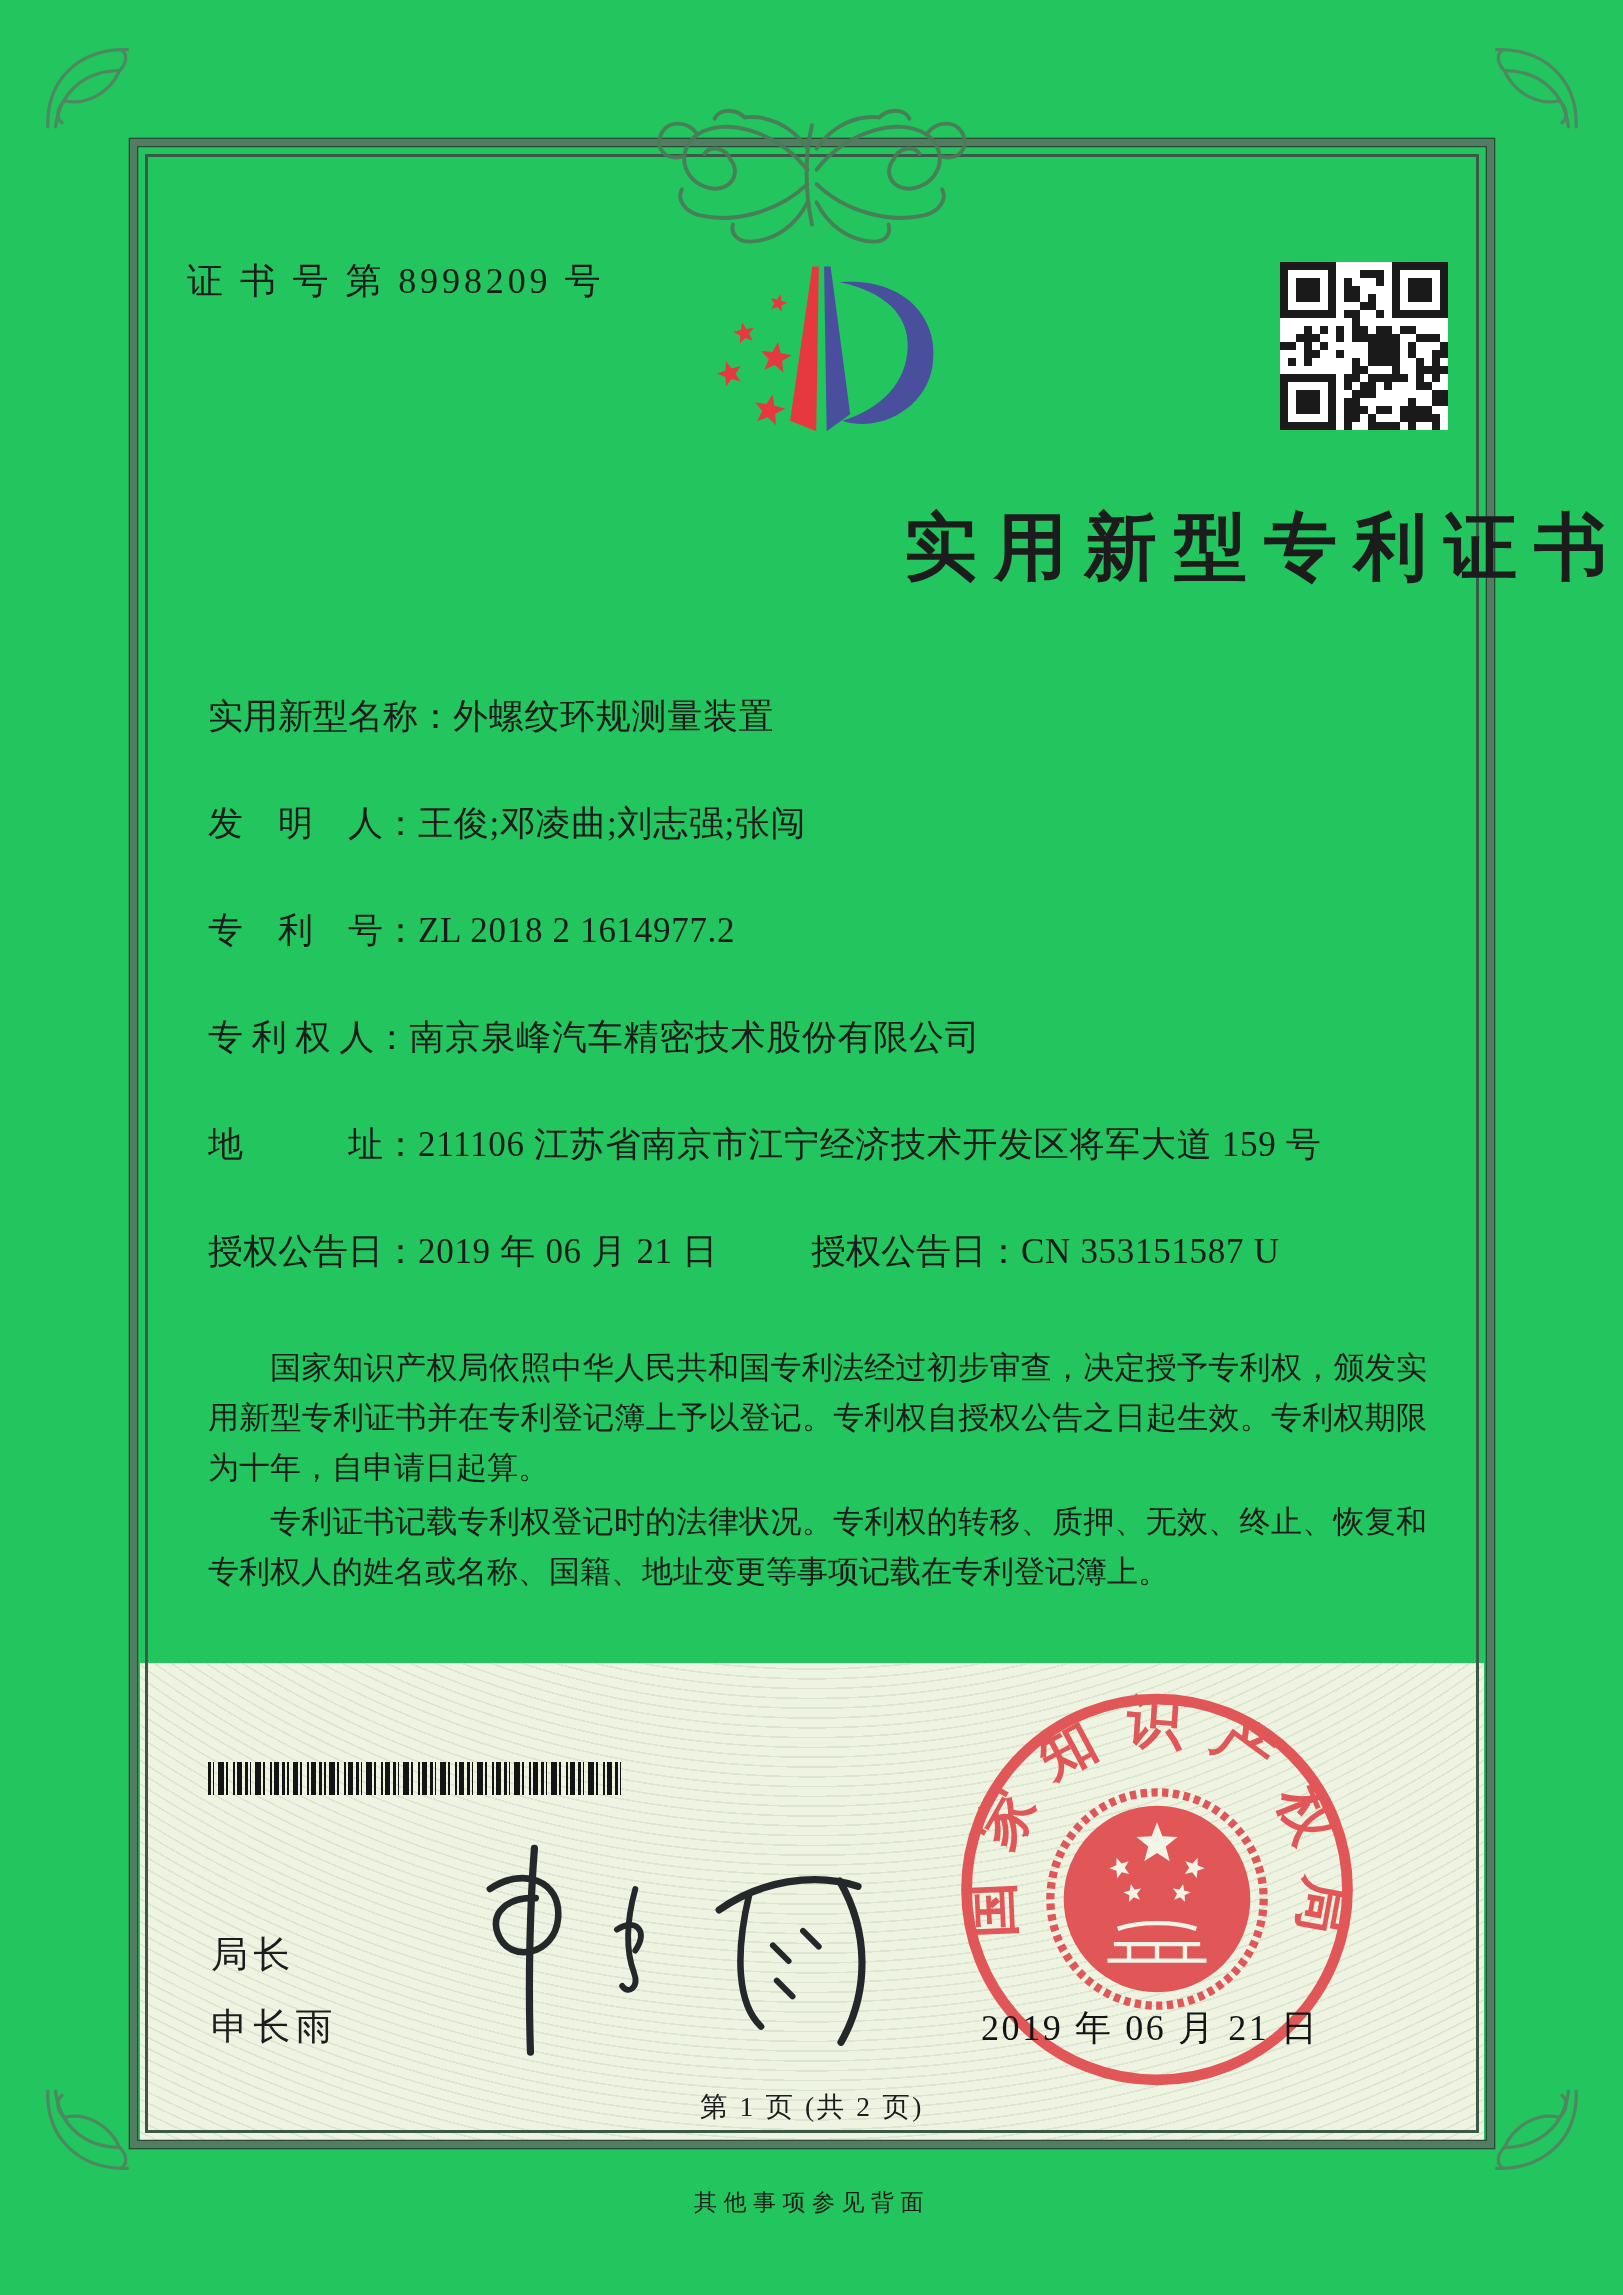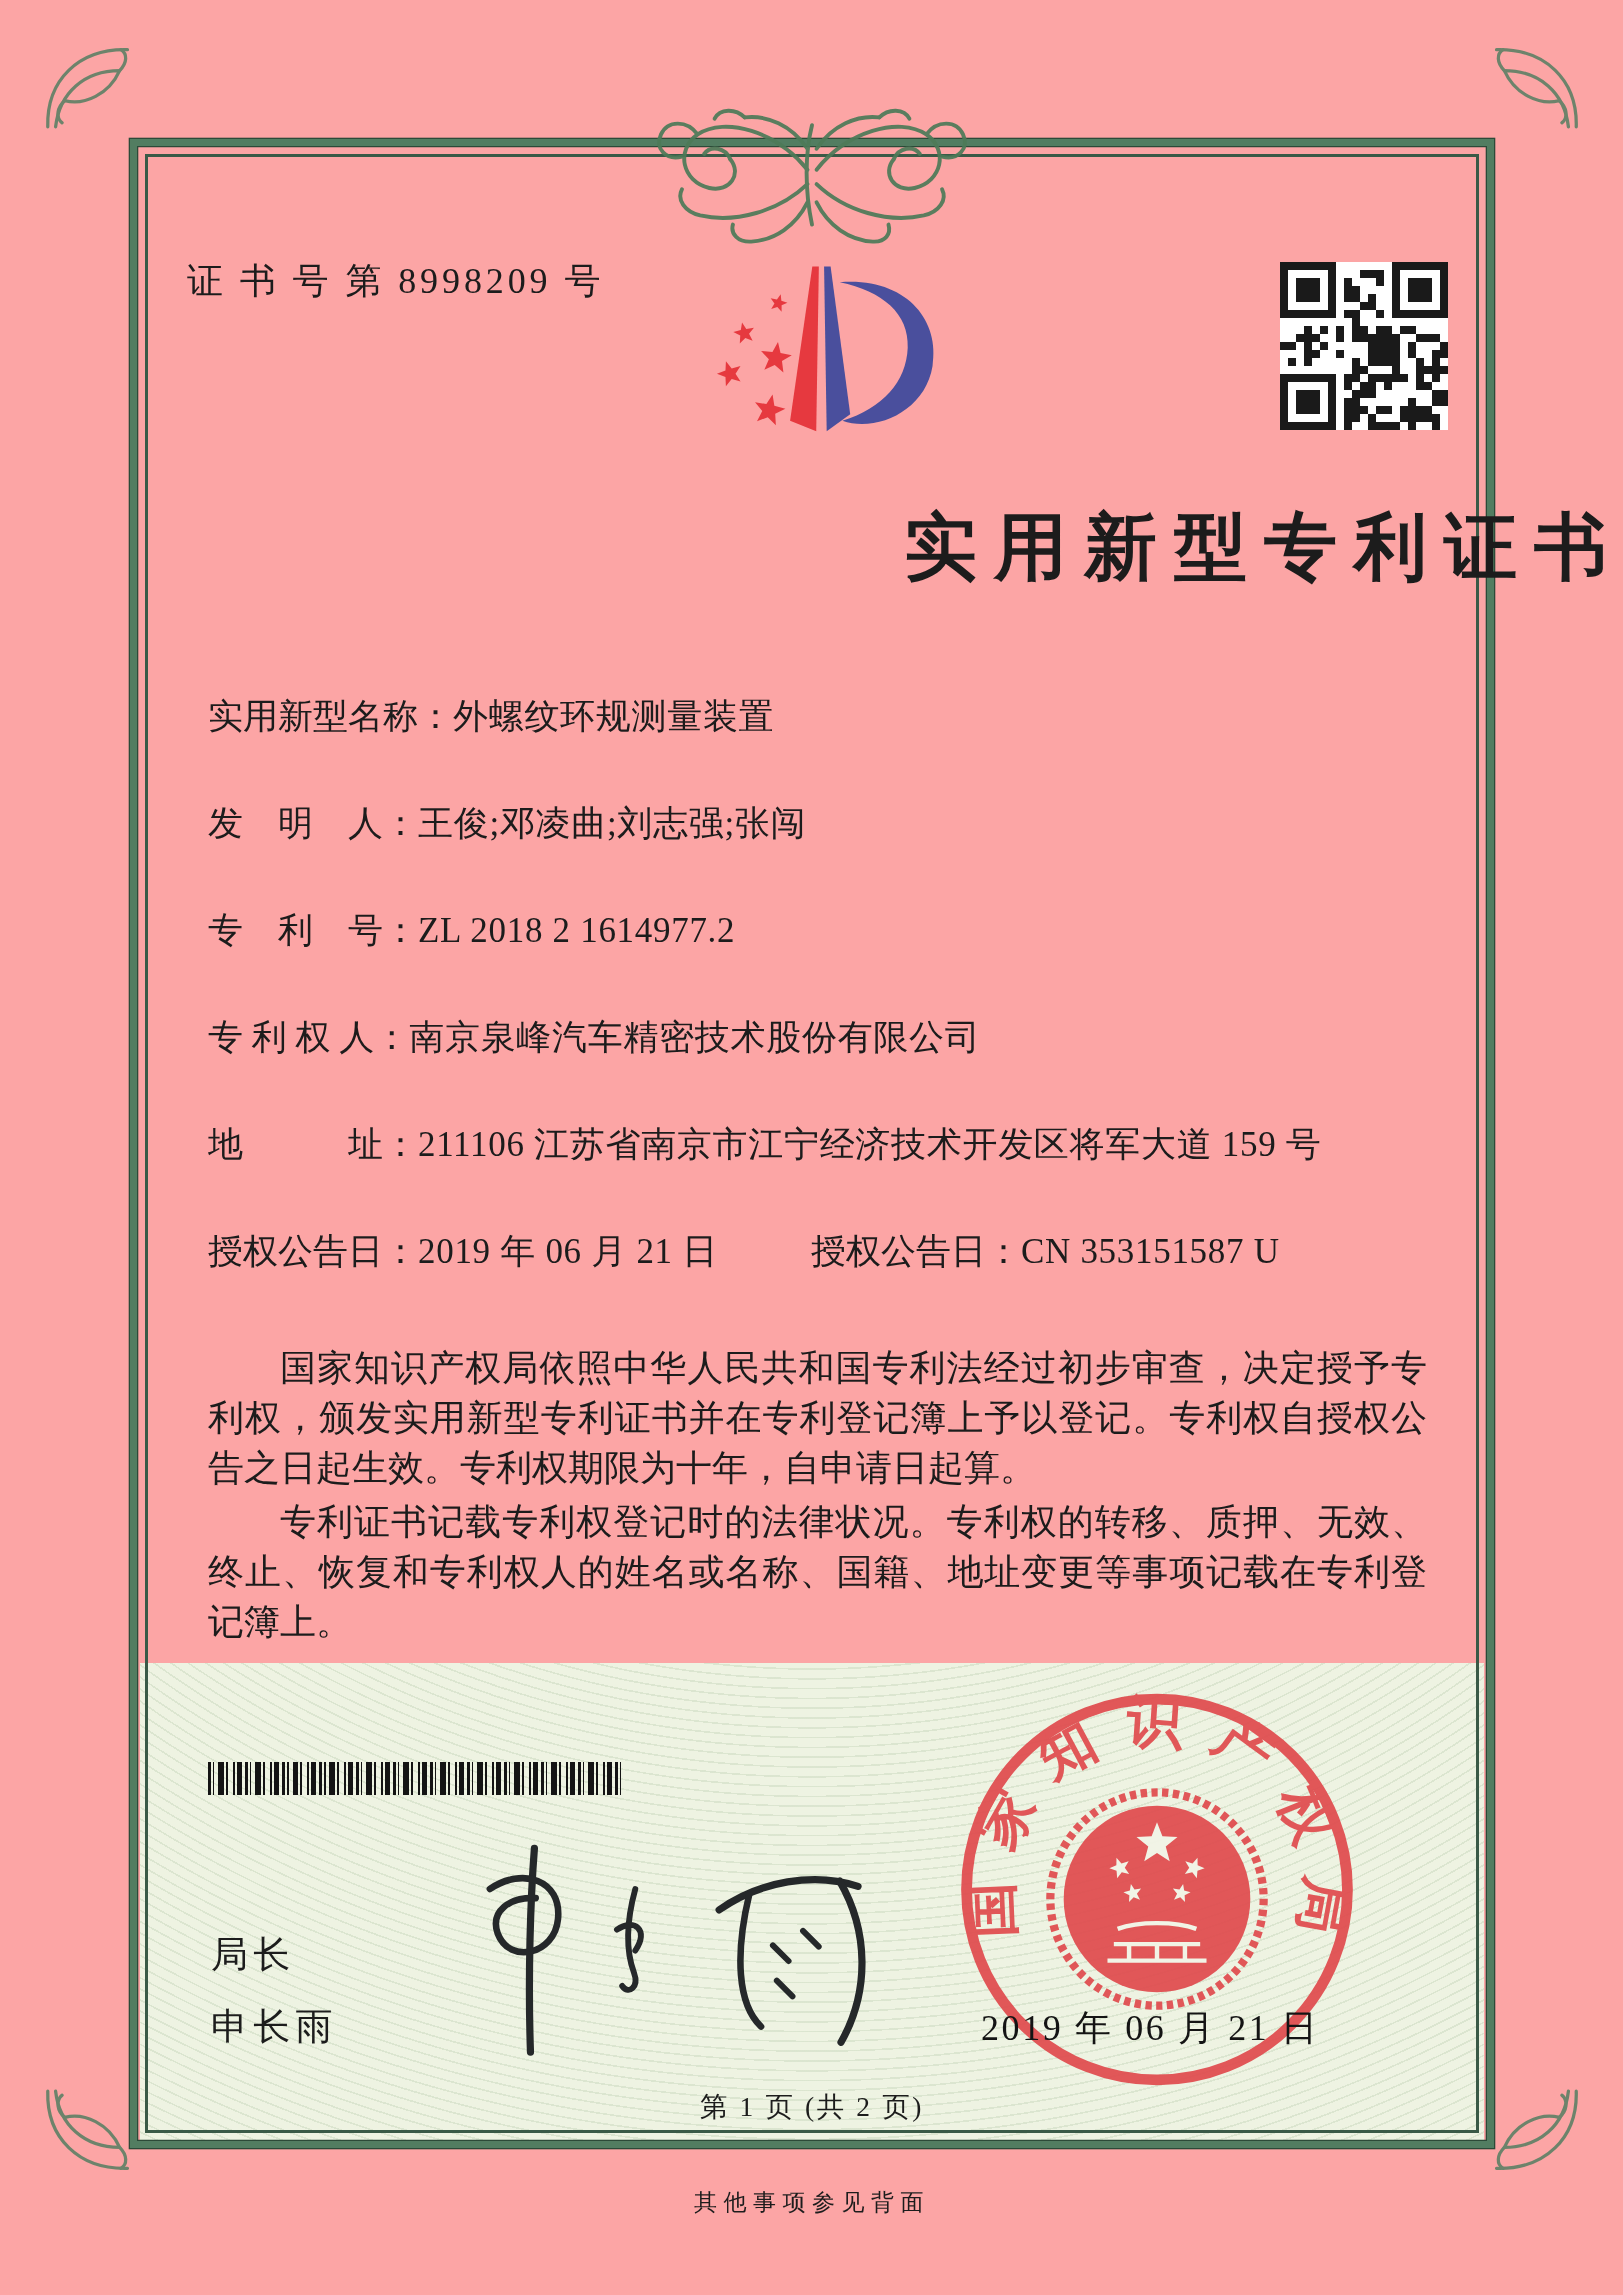--- a/index.html
+++ b/index.html
@@ -1,35 +1,35 @@
 <!DOCTYPE html>
 <html style="font-size:10.5px"><head>
 <meta charset="utf-8">
 <style>
   html,body{margin:0;padding:0;background:#e8e8e6;}
-  .page{position:relative;width:1624px;height:2295px;background:#fca5a5;overflow:hidden;
+  .page{position:relative;width:1624px;height:2295px;background:#22c55e;overflow:hidden;
         font-family:"Liberation Serif","DejaVu Serif",serif;color:#1c1c1c;}
   
   .frame{position:absolute;left:130px;top:139px;width:1350px;height:1995px;
          border:7.2px solid #527d61;box-shadow:0 0 0 1.3px #2c4a38, inset 0 0 0 1.3px #2c4a38;}
   .frame-inner{position:absolute;left:7.9px;top:7.9px;right:7.9px;bottom:7.9px;border:3.3px solid #3a5a47;}
   
   .guilloche{position:absolute;left:140px;top:1663px;width:1344px;height:1793px;height:482px;
      background:
        repeating-radial-gradient(circle at 50% -916px, rgba(122,158,112,.16) 0 1.6px, rgba(0,0,0,0) 1.6px 9.8px),
        #eef3e2;}
   .certno{position:absolute;left:187px;top:257px;font-size:36px;letter-spacing:3.9px;}
   .title{position:absolute;left:0;top:499px;width:100%;text-align:right;
          font-size:73px;font-weight:700;letter-spacing:17px;}
   .fields{position:absolute;left:208px;top:693px;width:1231px;font-size:35px;}
   .field-row{margin-bottom:60px;white-space:nowrap;}
   .lbl{display:inline-block;}
   .val{letter-spacing:0.7px;}
   .second{margin-left:93px;}
-  .paras{position:absolute;left:208px;top:1343px;width:1219px;font-size:36px;line-height:50px;
+  .paras{position:absolute;left:208px;top:1343px;width:1219px;font-size:31px;line-height:50px;
          text-align:justify;}
   .paras p{margin:0 0 3.9px 0;text-indent:2em;}
   .barcode{position:absolute;left:208px;top:1762px;width:416px;height:33px;
      background:repeating-linear-gradient(90deg,
         #141414 0 2.6px, transparent 2.6px 5.2px,
         #141414 5.2px 6.5px, transparent 6.5px 10.5px,
         #141414 10.5px 15.7px, transparent 15.7px 17.7px,
         #141414 17.7px 19.6px, transparent 19.6px 25px,
         #141414 25px 27px, transparent 27px 29px,
         #141414 29px 34px, transparent 34px 37px);}

